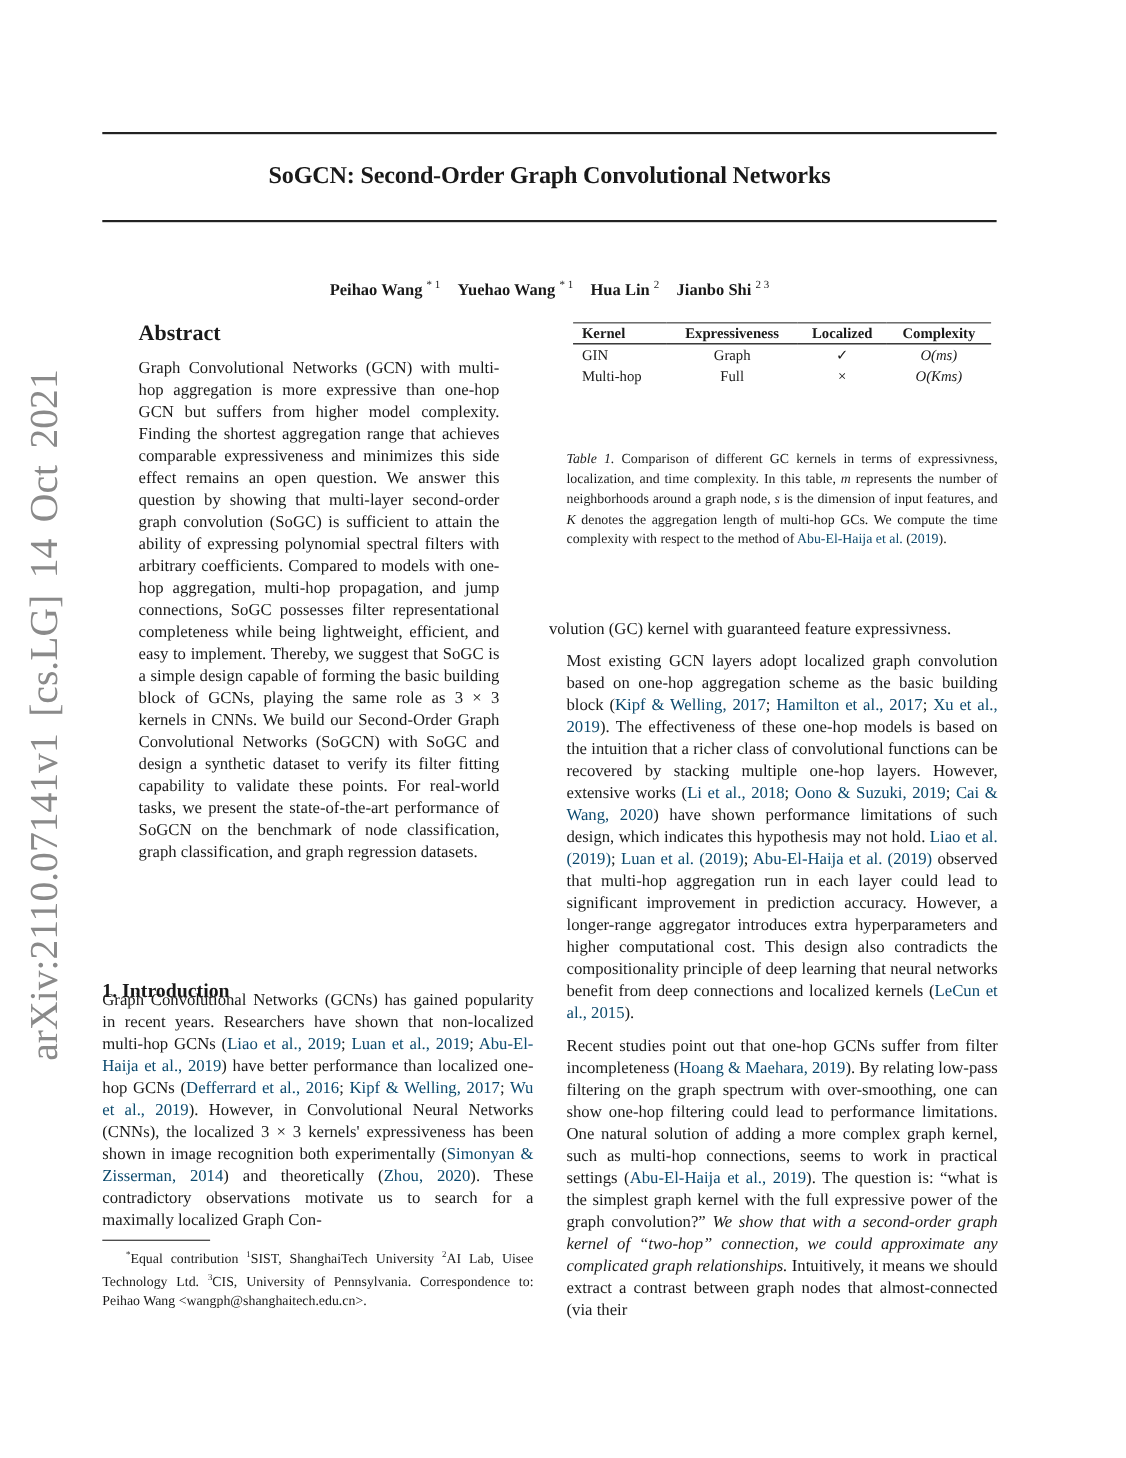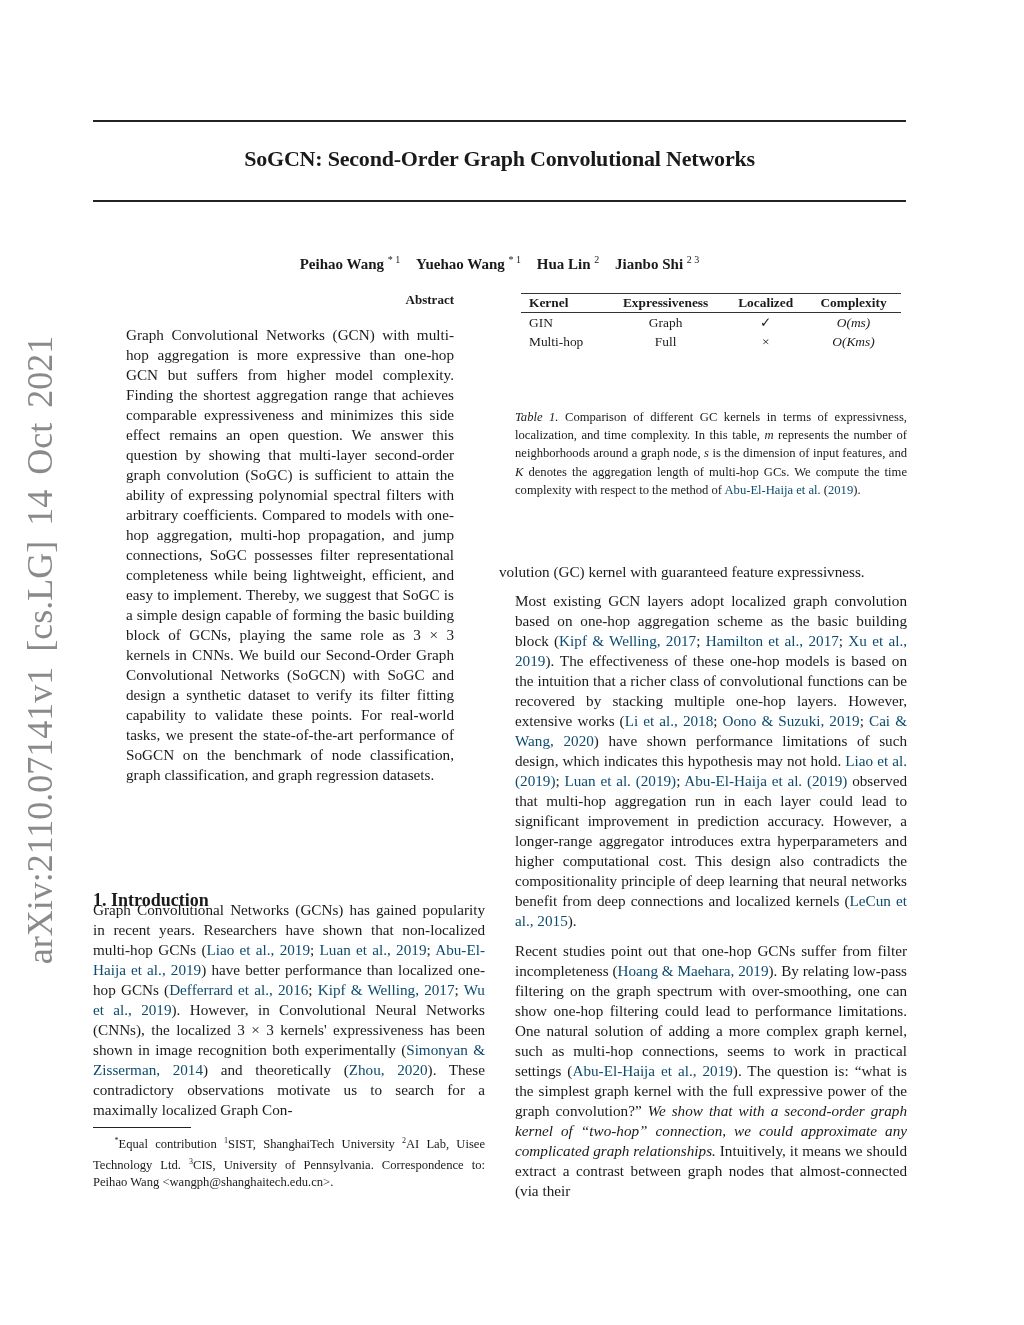--- a/index.html
+++ b/index.html
@@ -22,22 +22,22 @@
   .authors sup { font-weight: normal; font-size: 10px; }
   .arxiv {
     position: absolute; left: 40px; top: 650px;
     transform: translate(-50%, -50%) rotate(-90deg);
     white-space: nowrap; font-size: 36px; color: #8a8a8a;
     word-spacing: 6px;
   }
   .col { position: absolute; font-size: 15.2px; line-height: 20px; text-align: justify; }
   .col p { margin: 0; }
   .abstract-head {
-    position: absolute; top: 292px; left: 126px; width: 328px; text-align: right;
-    font-weight: bold; font-size: 13px;
+    position: absolute; top: 292px; left: 126px; width: 328px; text-align: left;
+    font-weight: bold; font-size: 20px;
   }
   #abstract { top: 325px; left: 126px; width: 328px; }
   .section-head {
     position: absolute; top: 865px; left: 93px; font-weight: bold; font-size: 18px; margin-top: 25px;
   }
   #intro-left { top: 900px; left: 93px; width: 392px; }
   .footnote-rule { position: absolute; top: 1127px; left: 93px; width: 98px; height: 1px; background: #222; }
   .footnote {
     position: absolute; top: 1132px; left: 93px; width: 392px;
     font-size: 12.6px; line-height: 17px; text-align: justify;

